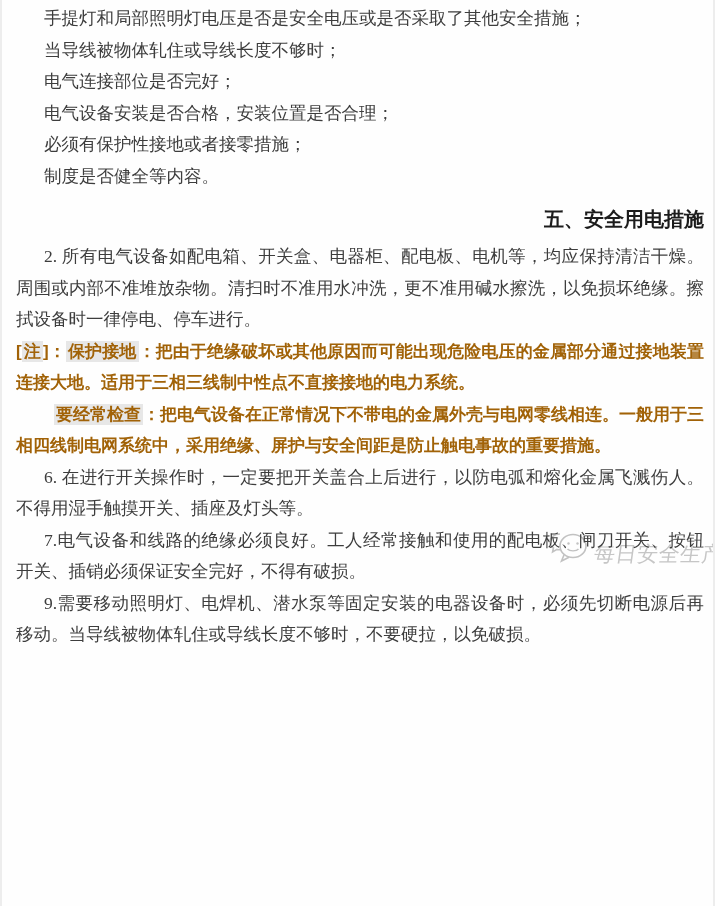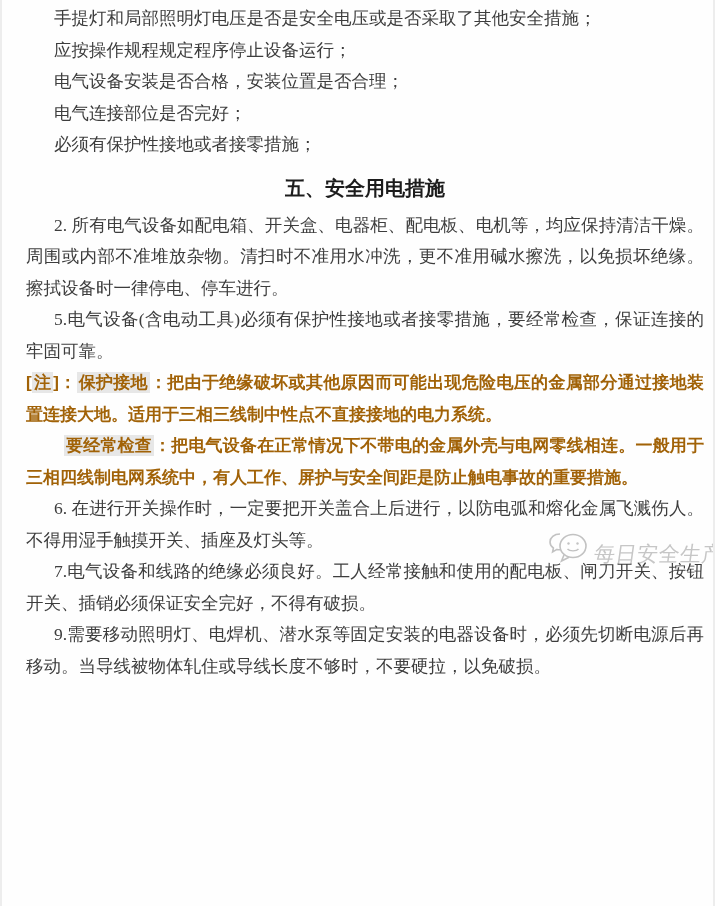--- a/index.html
+++ b/index.html
@@ -12,36 +12,36 @@
     height: 906px;
     background: #fefefe;
     border-left: 2px solid #ededed;
     border-right: 2px solid #ededed;
     overflow: hidden;
   }
 
   .content {
     position: relative;
     z-index: 2;
-    padding: 3px 9px 0 24px;
+    padding: 3px 9px 0 14px;
     color: #3d3d3d;
     font-size: 17.5px;
     line-height: 31.5px;
     text-align: justify;
   }
 
   .li, .para { text-indent: 28px; }
 
   .heading {
     font-size: 20px;
     line-height: 28px;
     font-weight: bold;
     color: #1c1c1c;
     margin: 13px 0 8px 0;
-    text-align: center;
+    text-align: right;
   }
 
   .note {
     font-family: "Liberation Sans", "DejaVu Sans", sans-serif;
     font-weight: bold;
     color: #a16207;
     font-size: 17px;
   }
   .note .note-p2 { text-indent: 38px; }
   .hl { background: #e7e7e7; padding: 1px 2px; }
@@ -82,33 +82,33 @@
         <circle cx="29.5" cy="19.5" r="1.2" fill="#c2c2c2"></circle>
         <path d="M19.5 25 C21.5 27.5 28.5 27.5 30.5 25" stroke="#c2c2c2" stroke-width="1.4" fill="none"></path>
       </svg>
     </span>
     <span class="watermark-text">每日安全生产</span>
   </div>
 
   <div class="content">
 
     <p class="li">手提灯和局部照明灯电压是否是安全电压或是否采取了其他安全措施；</p>
-    <p class="li">应按操作规程规定程序停止设备运行；</p>
+    <p class="li">当导线被物体轧住或导线长度不够时；</p>
+    <p class="li">电气连接部位是否完好；</p>
     <p class="li">电气设备安装是否合格，安装位置是否合理；</p>
-    <p class="li">电气连接部位是否完好；</p>
     <p class="li">必须有保护性接地或者接零措施；</p>
+    <p class="li">制度是否健全等内容。</p>
 
     <h2 class="heading">五、安全用电措施</h2>
 
     <p class="para">2. 所有电气设备如配电箱、开关盒、电器柜、配电板、电机等，均应保持清洁干燥。周围或内部不准堆放杂物。清扫时不准用水冲洗，更不准用碱水擦洗，以免损坏绝缘。擦拭设备时一律停电、停车进行。</p>
-    <p class="para">5.电气设备(含电动工具)必须有保护性接地或者接零措施，要经常检查，保证连接的牢固可靠。</p>
 
     <div class="note">
       <p class="note-p1"><span>[</span><span class="hl">注</span><span>]：</span><span class="hl">保护接地</span><span>：</span><span>把由于绝缘破坏或其他原因而可能出现危险电压的金属部分通过接地装置连接大地。适用于三相三线制中性点不直接接地的电力系统。</span></p>
-      <p class="note-p2"><span class="hl">要经常检查</span><span>：</span><span>把电气设备在正常情况下不带电的金属外壳与电网零线相连。一般用于三相四线制电网系统中，有人工作、屏护与安全间距是防止触电事故的重要措施。</span></p>
+      <p class="note-p2"><span class="hl">要经常检查</span><span>：</span><span>把电气设备在正常情况下不带电的金属外壳与电网零线相连。一般用于三相四线制电网系统中，采用绝缘、屏护与安全间距是防止触电事故的重要措施。</span></p>
     </div>
 
     <p class="para">6. 在进行开关操作时，一定要把开关盖合上后进行，以防电弧和熔化金属飞溅伤人。不得用湿手触摸开关、插座及灯头等。</p>
     <p class="para">7.电气设备和线路的绝缘必须良好。工人经常接触和使用的配电板、闸刀开关、按钮开关、插销必须保证安全完好，不得有破损。</p>
     <p class="para">9.需要移动照明灯、电焊机、潜水泵等固定安装的电器设备时，必须先切断电源后再移动。当导线被物体轧住或导线长度不够时，不要硬拉，以免破损。</p>
 
   </div>
 </div>
 
 </body></html>

